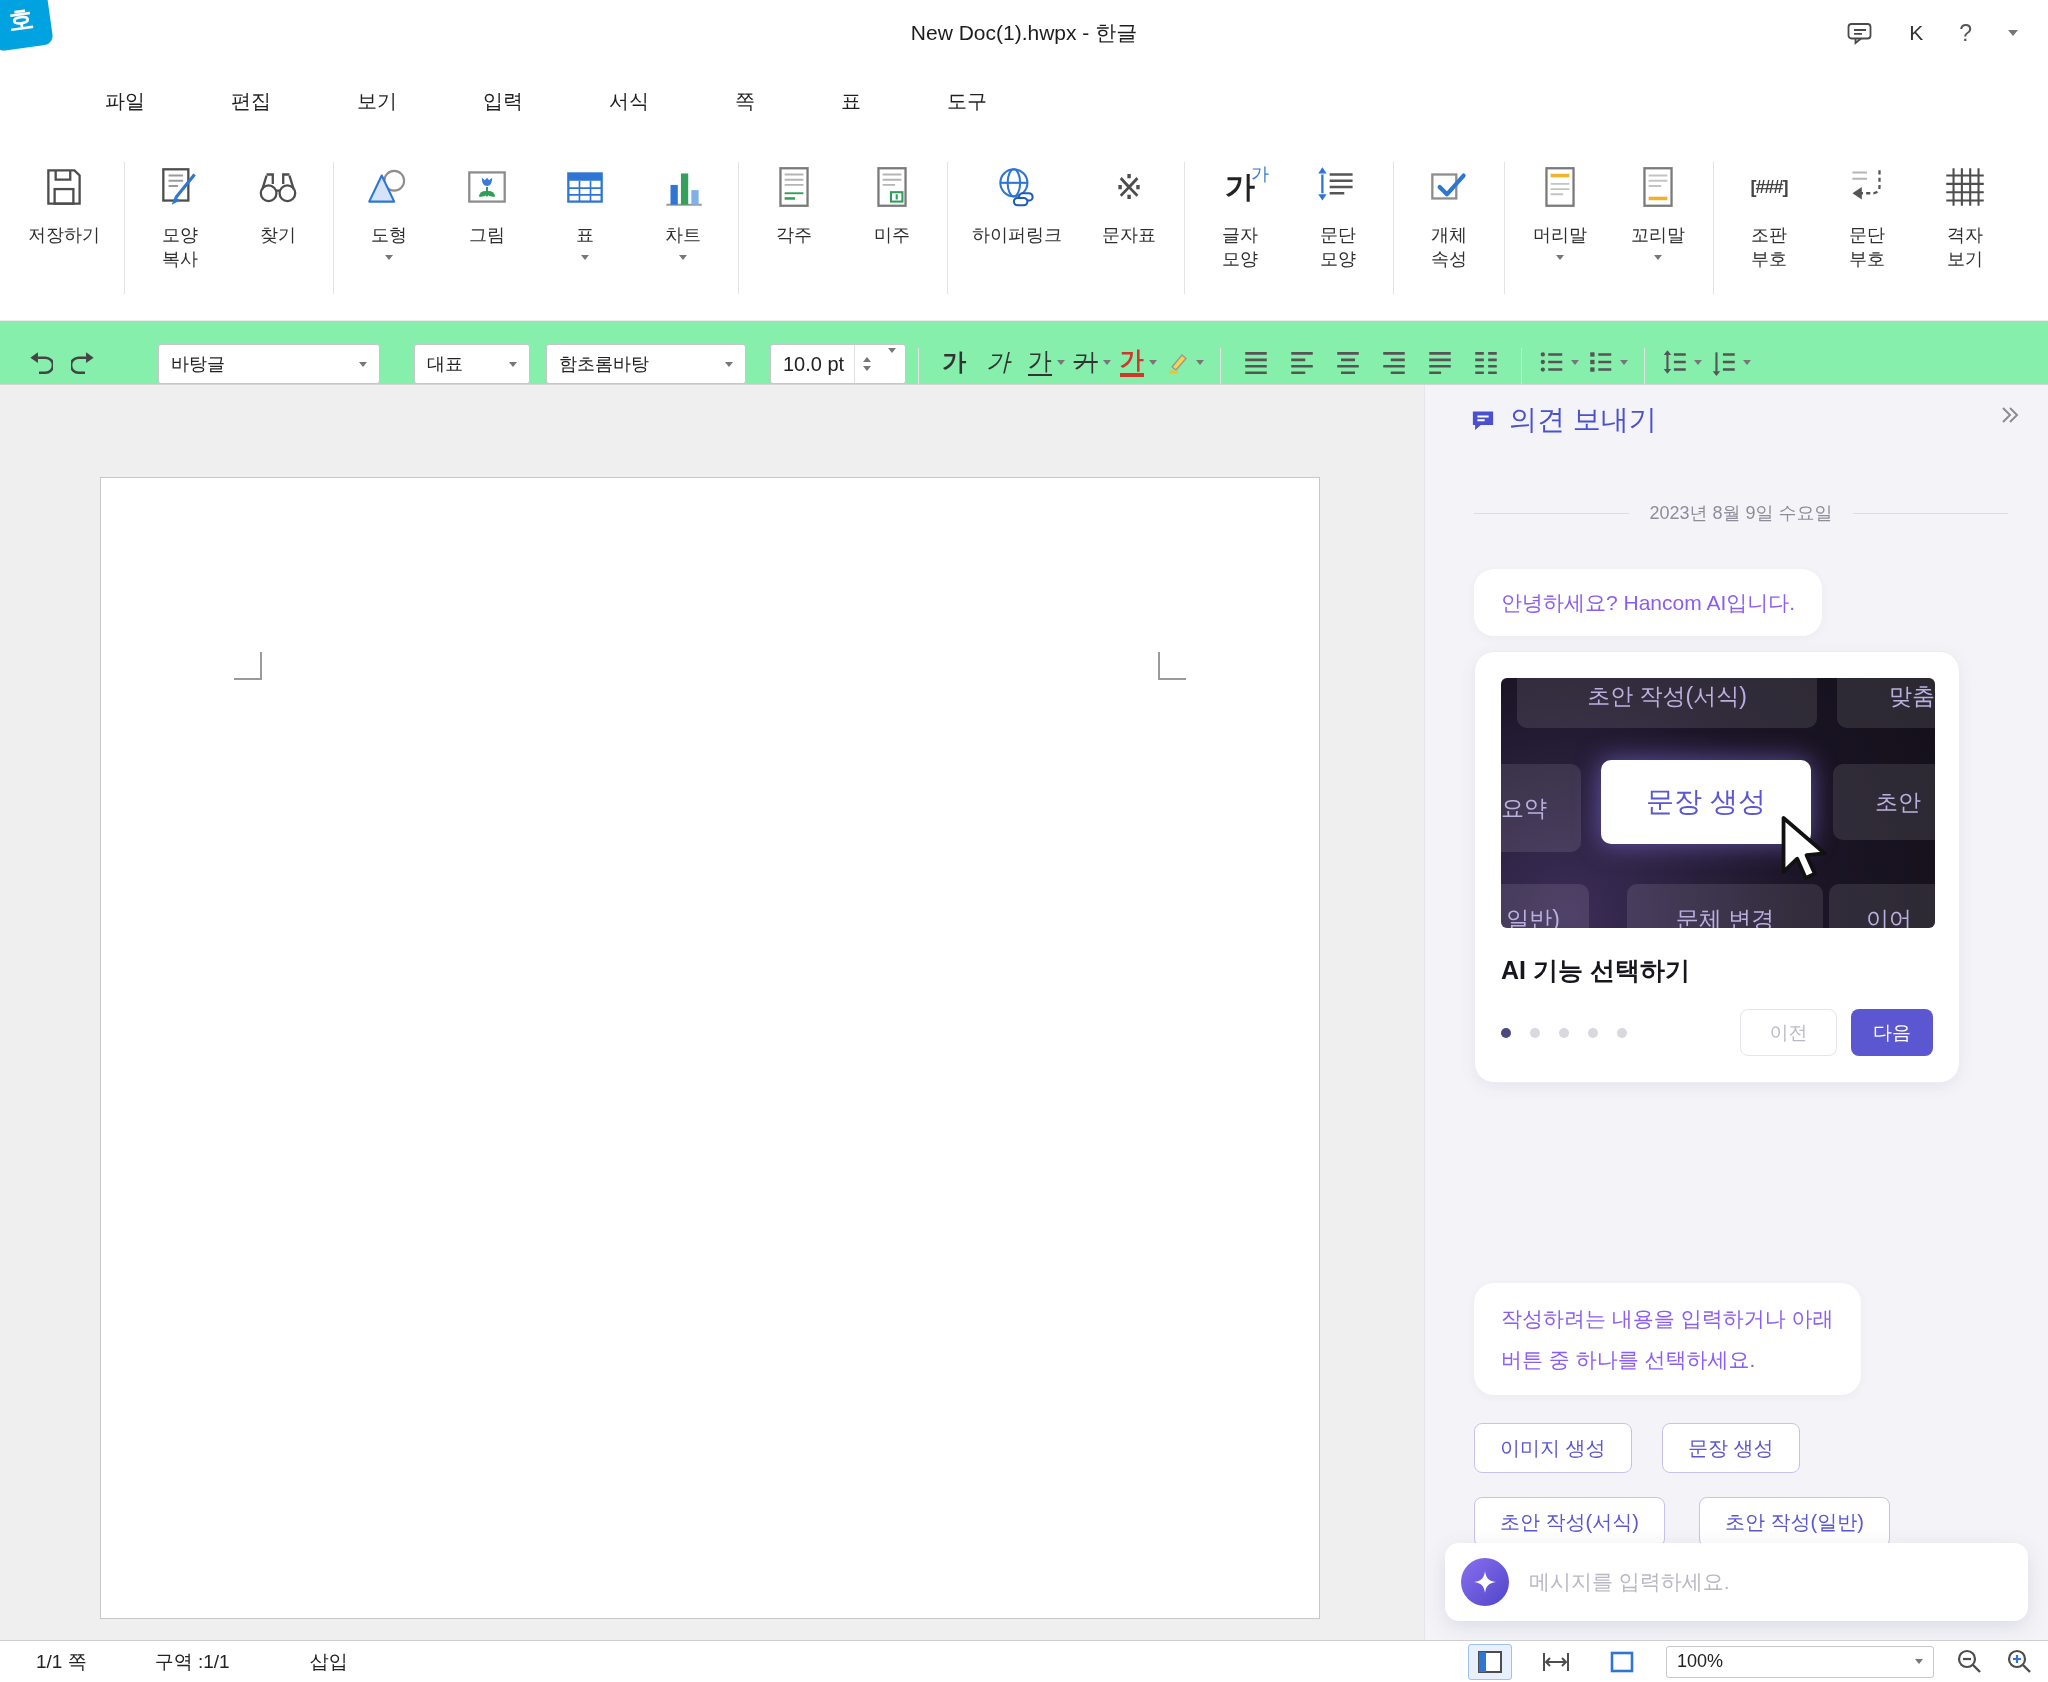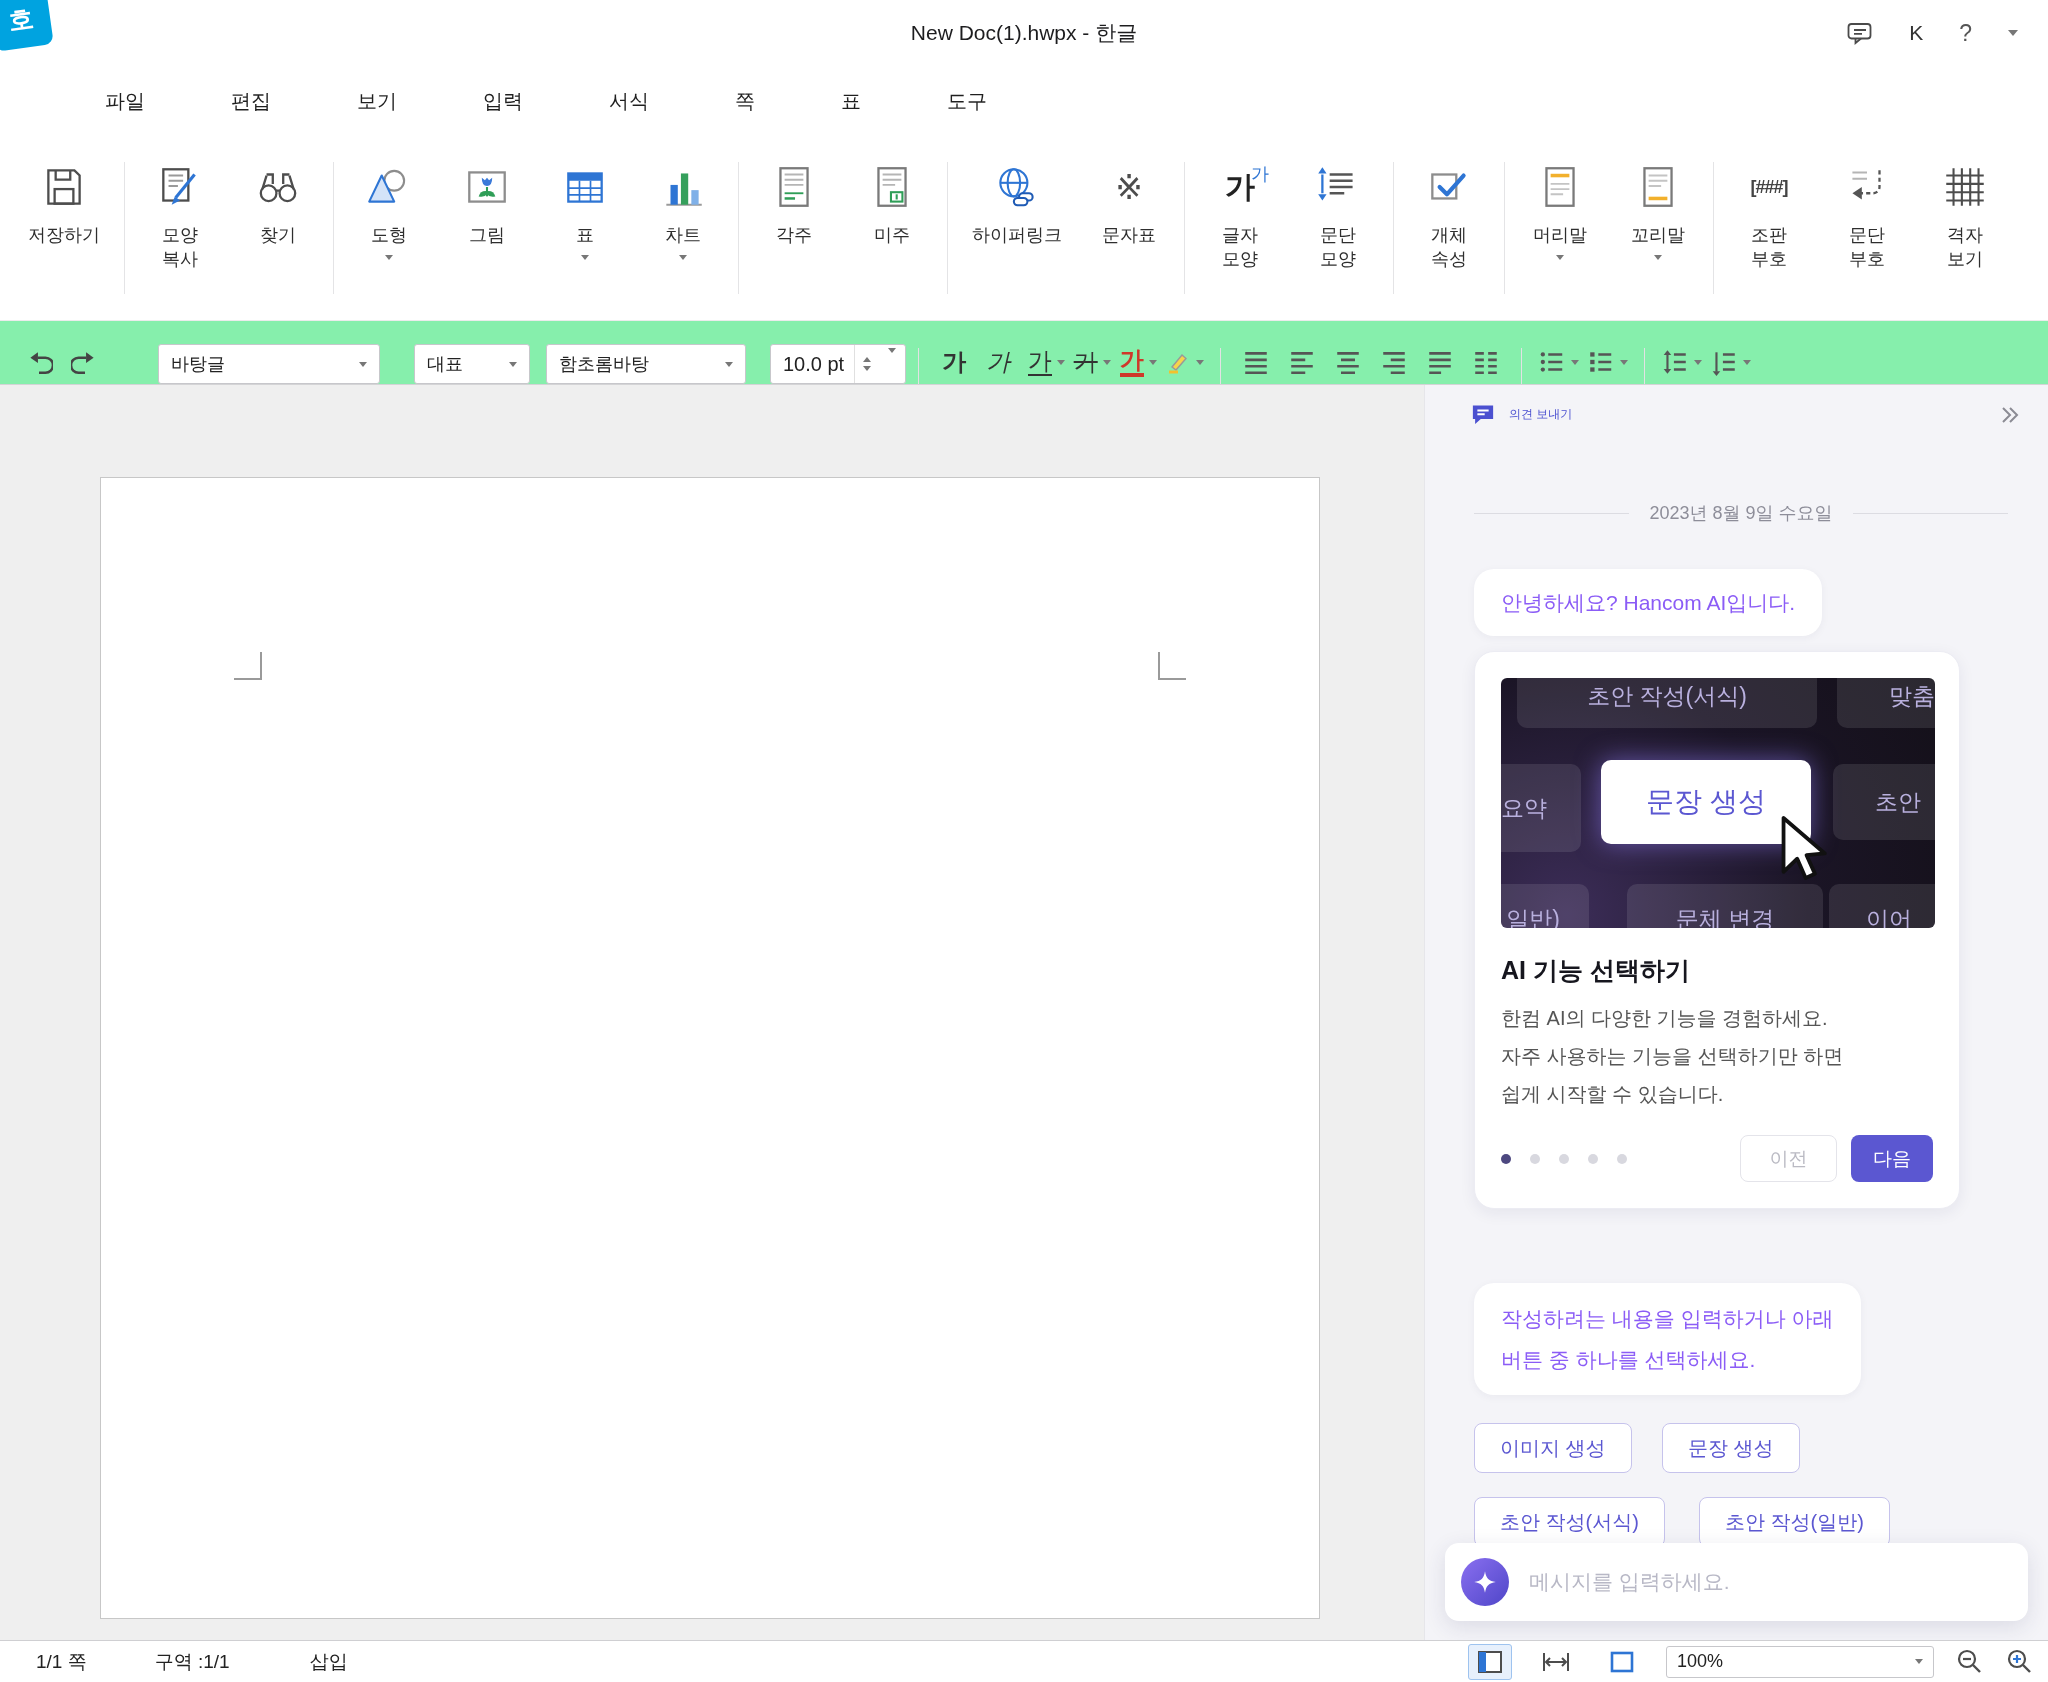--- a/index.html
+++ b/index.html
@@ -57,21 +57,21 @@
 .content{position:absolute;top:385px;left:0;right:0;bottom:42px;display:flex}
 .doc-area{flex:1;background:#efefef;position:relative;overflow:hidden}
 .page{position:absolute;left:100px;top:92px;width:1220px;height:1142px;background:#fff;border:1px solid #c7c7c7}
 .mark{position:absolute;width:28px;height:28px}
 .mark.l{left:133px;top:174px;border-right:2px solid #9a9a9a;border-bottom:2px solid #9a9a9a}
 .mark.r{right:133px;top:174px;border-left:2px solid #9a9a9a;border-bottom:2px solid #9a9a9a}
 
 
 .sidebar{width:624px;background:#f4f4f8;position:relative;overflow:hidden;border-left:1px solid #e6e6ea}
 .fb-row{position:absolute;top:16px;left:44px;display:flex;align-items:center;gap:12px;cursor:pointer}
-.fb-label{font-size:12px;color:#4b50d0;font-weight:500}
+.fb-label{font-size:28px;color:#4b50d0;font-weight:500}
 .collapse{position:absolute;top:18px;right:26px;cursor:pointer}
 .date-row{position:absolute;top:116px;left:49px;right:40px;display:flex;align-items:center;gap:20px;color:#8d8d99;font-size:18px}
 .date-row .line{flex:1;height:1px;background:#dcdce2}
 .bubble{position:absolute;background:#fff;border-radius:20px;padding:15px 27px;font-size:21px;color:#8b5cf6;
         box-shadow:0 2px 8px rgba(30,30,80,.05);white-space:pre-line;line-height:37px}
 .greeting{left:49px;top:184px}
 .prompt{left:49px;top:898px;line-height:41px}
 .card{position:absolute;left:49px;top:266px;width:486px;background:#fff;border-radius:20px;border:1px solid #ececf3;
       box-shadow:0 4px 16px rgba(30,30,90,.07);padding:26px}
 .card-img{width:434px;height:250px;border-radius:6px;position:relative;overflow:hidden;
@@ -570,23 +570,20 @@
         <div class="key hl" style="left:100px;top:82px;width:210px;height:84px">문장 생성</div>
         <div class="key" style="left:332px;top:86px;width:130px;height:76px">초안</div>
         <div class="key" style="left:-24px;top:206px;width:112px;height:70px">일반)</div>
         <div class="key" style="left:126px;top:206px;width:196px;height:70px">문체 변경</div>
         <div class="key" style="left:328px;top:206px;width:120px;height:70px">이어</div>
         <svg class="cursor" viewBox="0 0 22 24">
           <path d="M5 1 L5 19.5 L9.7 15 L12.6 21.6 L15.8 20.2 L12.9 13.8 L19.2 13.2 Z" fill="#fff" stroke="#111" stroke-width="1.3" stroke-linejoin="round"></path>
         </svg>
       </div>
       <div class="card-title">AI 기능 선택하기</div>
-      <div class="card-body">한컴 AI의 다양한 기능을 경험하세요.
-자주 사용하는 기능을 선택하기만 하면
-쉽게 시작할 수 있습니다.</div>
       <div class="card-footer">
         <div class="dots">
           <span class="dot on"></span>
           <span class="dot"></span>
           <span class="dot"></span>
           <span class="dot"></span>
           <span class="dot"></span>
         </div>
         <div class="btns">
           <div class="btn-prev">이전</div>

